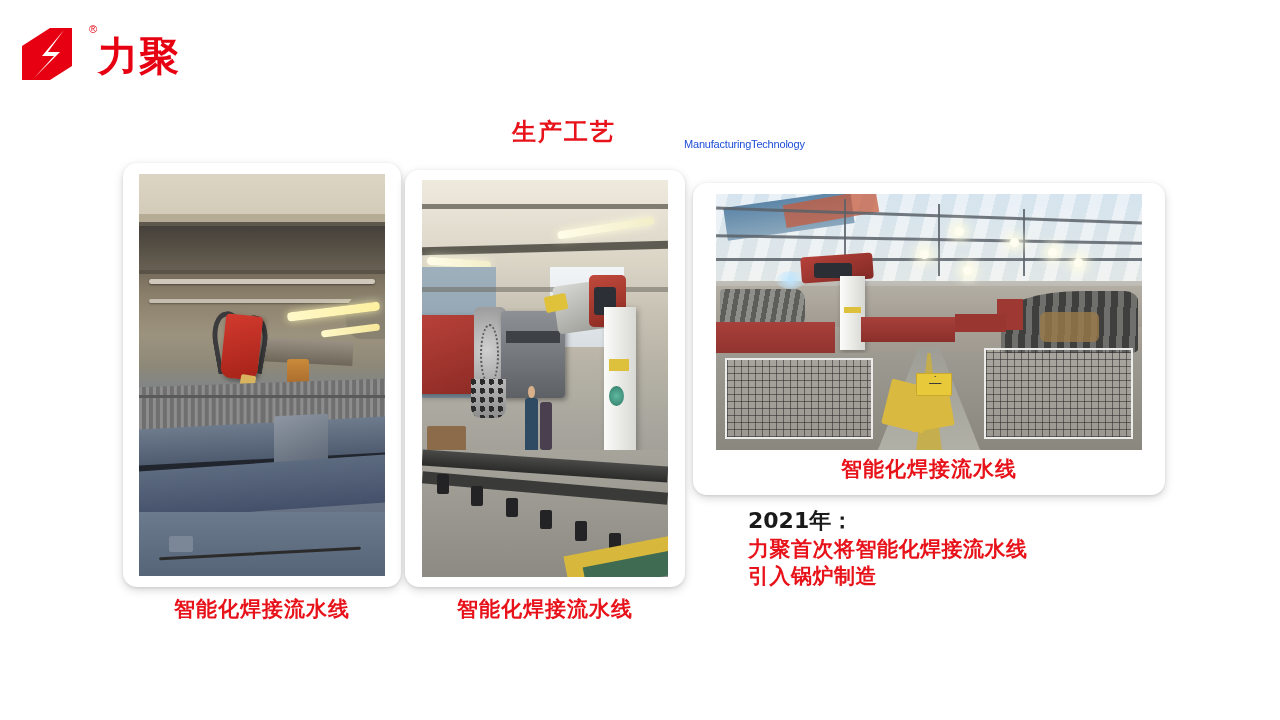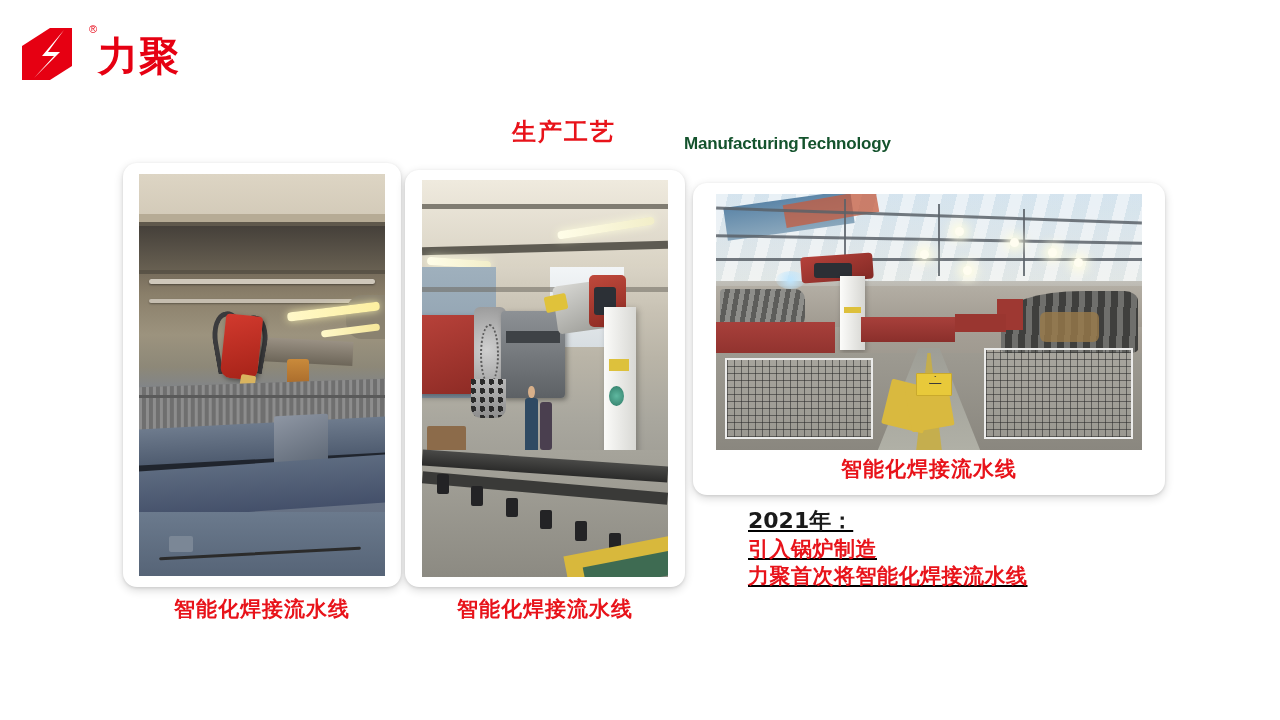--- a/index.html
+++ b/index.html
@@ -29,21 +29,21 @@
 
   
   .title-zh{
     position:absolute;left:512px;top:113px;
     font-size:24px;font-weight:bold;color:#E8131A;
     letter-spacing:2px;line-height:38px;
     font-family:"DejaVu Sans","Liberation Sans",sans-serif;
   }
   .title-en{
     position:absolute;left:684px;top:134px;
-    font-size:17px;font-weight:bold;color:#14532d;
+    font-size:11px;font-weight:normal;color:#1d4ed8;
     line-height:20px;letter-spacing:-0.2px;
   }
 
   
   .card{
     position:absolute;background:#ffffff;border-radius:14px;
     box-shadow:0 3px 10px rgba(0,0,0,0.16), 0 1px 3px rgba(0,0,0,0.10);
   }
   .card .photo{position:absolute;overflow:hidden;background:#666;}
 
@@ -65,21 +65,21 @@
   
   .caption{
     position:absolute;font-size:21px;font-weight:bold;color:#E8131A;
     letter-spacing:1px;line-height:26px;text-align:center;
     font-family:"DejaVu Sans","Liberation Sans",sans-serif;
   }
   #cap1{left:123px;top:596px;width:278px;}
   #cap2{left:405px;top:596px;width:280px;}
 
   
-  .note{position:absolute;left:748px;top:505px;width:330px;text-decoration:underline;}
+  .note{position:absolute;left:748px;top:505px;width:330px;}
   .note .year{
     font-size:22px;font-weight:bold;color:#1a1a1a;line-height:31px;
     font-family:"DejaVu Sans","Liberation Sans",sans-serif;
   }
   .note .line{
     font-size:21px;font-weight:bold;color:#E8131A;line-height:27px;
     letter-spacing:0.5px;
     font-family:"DejaVu Sans","Liberation Sans",sans-serif;
   }
 
@@ -331,17 +331,17 @@
         <div class="p rail3"></div>
         <div class="p rail3b"></div>
         <div class="p sign"></div>
       </div>
     </div>
     <div class="card3-caption">智能化焊接流水线</div>
   </div>
 
   <div class="note">
     <div class="year">2021年：</div>
+    <div class="line">力聚首次将智能化焊接流水线</div>
     <div class="line">引入锅炉制造</div>
-    <div class="line">力聚首次将智能化焊接流水线</div>
   </div>
 
 </div>
 
 </body></html>

